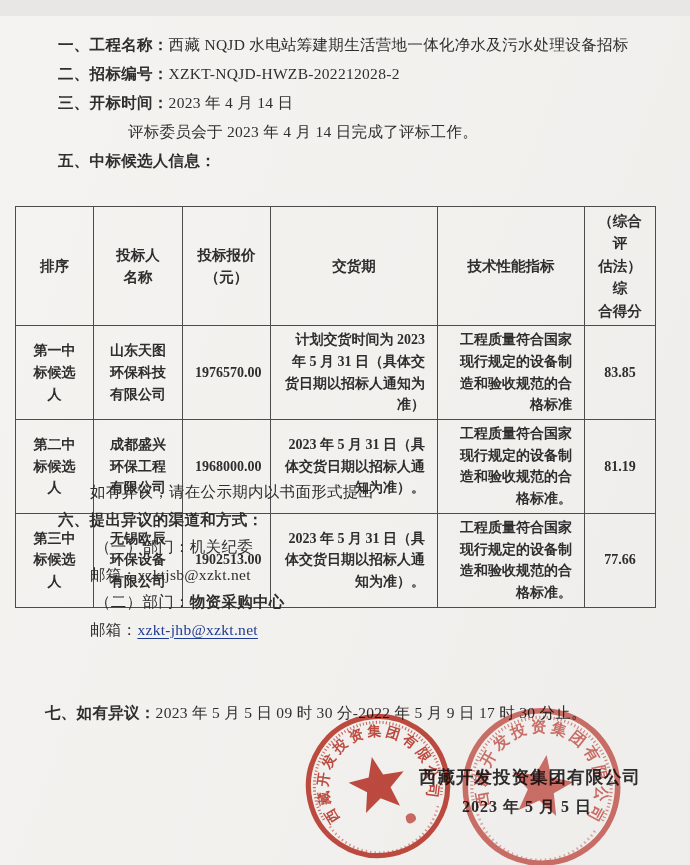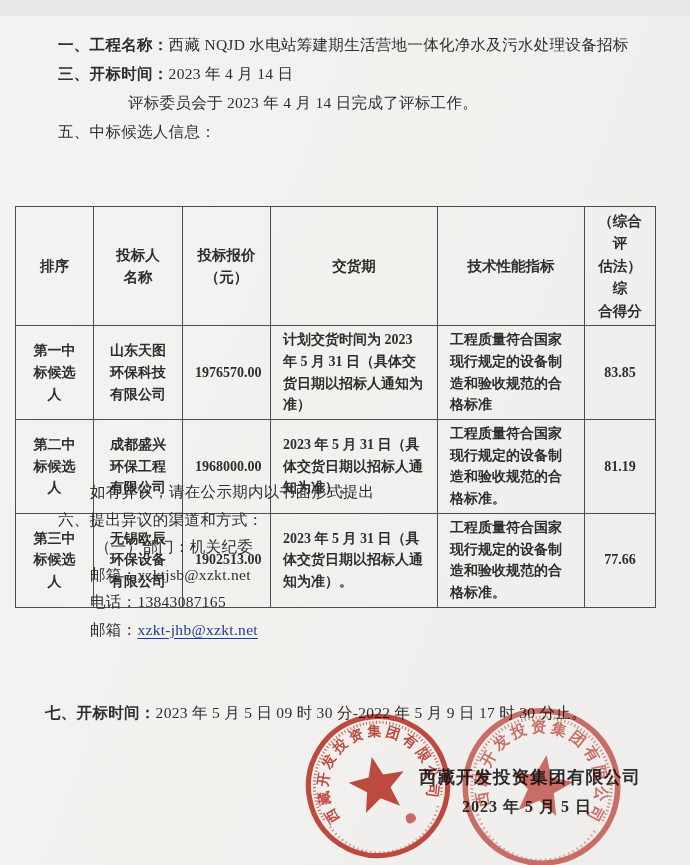--- a/index.html
+++ b/index.html
@@ -9,39 +9,39 @@
     margin:16px auto;
     background:linear-gradient(110deg,#f4f3f1 0%,#f2f1ee 45%,#eeedeb 100%);
     font-family:"Liberation Serif","DejaVu Serif",serif;
     color:#2e2e2e;
     overflow:hidden;
   }
   .sec-top{position:absolute;top:20px;left:58px;right:16px;}
   .line{font-size:15.5px;line-height:18px;margin:0 0 11px 0;letter-spacing:.3px;white-space:nowrap;}
   .line .lbl{font-weight:700;}
   .indent-note{margin-left:70px;}
-  .bold-line{font-weight:400;}
+  .bold-line{font-weight:700;}
 
   table.cand{
     position:absolute;top:190px;left:15px;
     width:640px;border-collapse:collapse;table-layout:fixed;
     background:transparent;
   }
   table.cand th,table.cand td{
     border:1px solid #4c4c4c;
     font-weight:700;
     font-size:14px;line-height:1.55;
     padding:3px 12px;
     vertical-align:middle;
     color:#2e2e2e;
     overflow:hidden;
   }
   table.cand th{white-space:pre-line;text-align:center;font-size:14.5px;}
   td.c{text-align:center;}
-  td.l{text-align:left;}
+  td.l{text-align:right;}
 
   .sec-six{position:absolute;top:468px;left:58px;right:16px;}
   .six-line{font-size:15.5px;line-height:16.5px;margin:0 0 11px 0;letter-spacing:.3px;white-space:nowrap;}
   .ml32{margin-left:32px;}
   .ml37{margin-left:37px;}
   .dept-bold{font-weight:700;}
   a.email-link{color:#1f3a93;text-decoration:underline;text-underline-offset:3px;}
 
   .sec-seven{position:absolute;top:688px;left:45px;font-size:15.5px;line-height:18px;letter-spacing:.3px;white-space:nowrap;}
   .sec-seven .lbl{font-weight:700;}
@@ -56,20 +56,23 @@
   .seal-cn{font-family:"Liberation Serif","DejaVu Serif",serif;font-weight:700;}
 </style>
 </head>
 <body>
 
 <div class="page">
 
   <div class="sec-top">
     <div class="line">
       <span class="lbl">一、工程名称：</span><span>西藏 NQJD 水电站筹建期生活营地一体化净水及污水处理设备招标</span>
+    </div>
+    <div class="line">
+      <span class="lbl">二、招标编号：</span><span>XZKT-NQJD-HWZB-202212028-2</span>
     </div>
     <div class="line">
       <span class="lbl">三、开标时间：</span><span>2023 年 4 月 14 日</span>
     </div>
     <div class="line indent-note">评标委员会于 2023 年 4 月 14 日完成了评标工作。</div>
     <div class="line bold-line">五、中标候选人信息：</div>
   </div>
 
   <table class="cand">
     <colgroup>
@@ -122,30 +125,30 @@
 
   <div class="sec-six">
     <div class="six-line ml32">如有异议，请在公示期内以书面形式提出</div>
     <div class="six-line bold-line">六、提出异议的渠道和方式：</div>
     <div class="six-line ml37">
       <span>（一）部门：</span><span>机关纪委</span>
     </div>
     <div class="six-line ml32">
       <span>邮箱：</span><span>xzktjsb@xzkt.net</span>
     </div>
-    <div class="six-line ml32">
-      <span>电话：</span><span>13843087165</span>
+    <div class="six-line ml37">
+      <span>（二）部门：</span><span class="dept-bold">物资采购中心</span>
     </div>
     <div class="six-line ml32">
       <span>邮箱：</span><a class="email-link" href="#">xzkt-jhb@xzkt.net</a>
     </div>
   </div>
 
   <div class="sec-seven">
-    <span class="lbl">七、开标时间：</span><span>2023 年 5 月 5 日 09 时 30 分-2022 年 5 月 9 日 17 时 30 分止。</span>
+    <span class="lbl">七、如有异议：</span><span>2023 年 5 月 5 日 09 时 30 分-2022 年 5 月 9 日 17 时 30 分止。</span>
   </div>
 
   <div class="sig-company">西藏开发投资集团有限公司</div>
   <div class="sig-date">2023 年 5 月 5 日</div>
 
   <div class="stamp stamp-left">
     <svg viewBox="0 0 200 200" xmlns="http://www.w3.org/2000/svg">
       <circle cx="100" cy="100" r="94" fill="none" stroke="currentColor" stroke-width="7"></circle>
       <path d="M 19.2,129.4 A 86,86 0 1 1 180.8,129.4" fill="none" stroke="currentColor" stroke-width="4" stroke-dasharray="1.5 3" opacity="0.8"></path>
       <path d="M 25,140 A 81,81 0 0 0 175,140" fill="none" stroke="currentColor" stroke-width="3.5" stroke-dasharray="2 4" opacity="0.55"></path>

